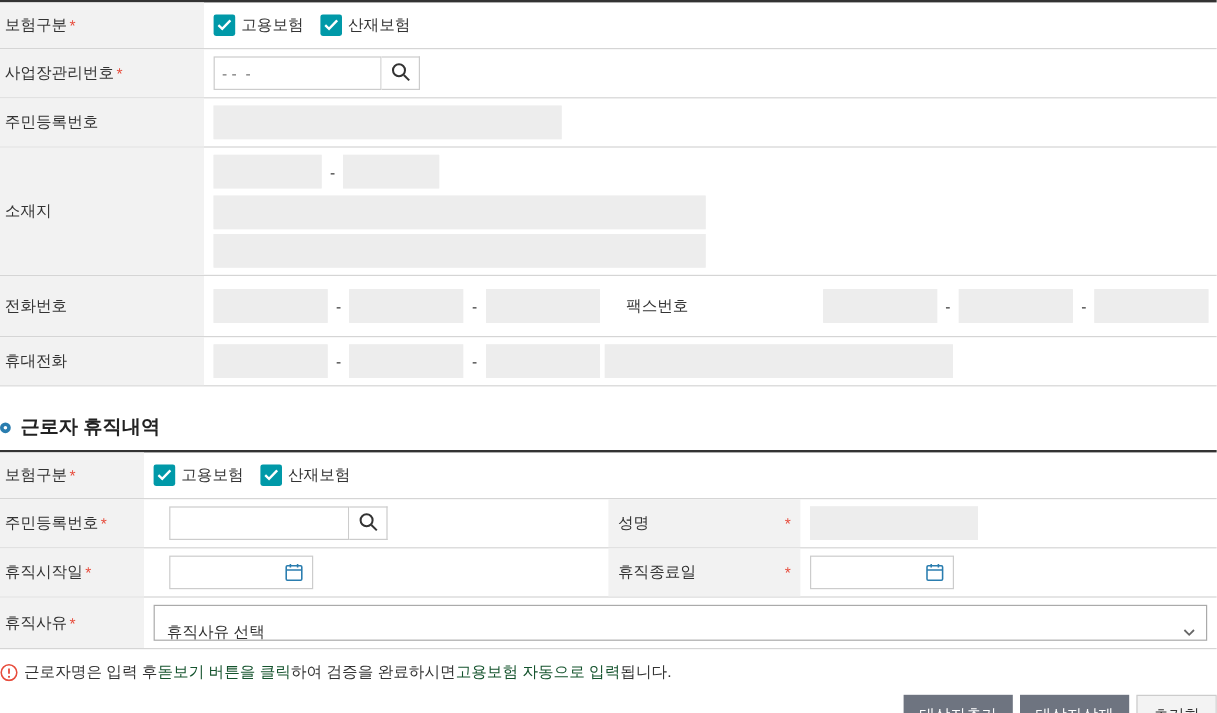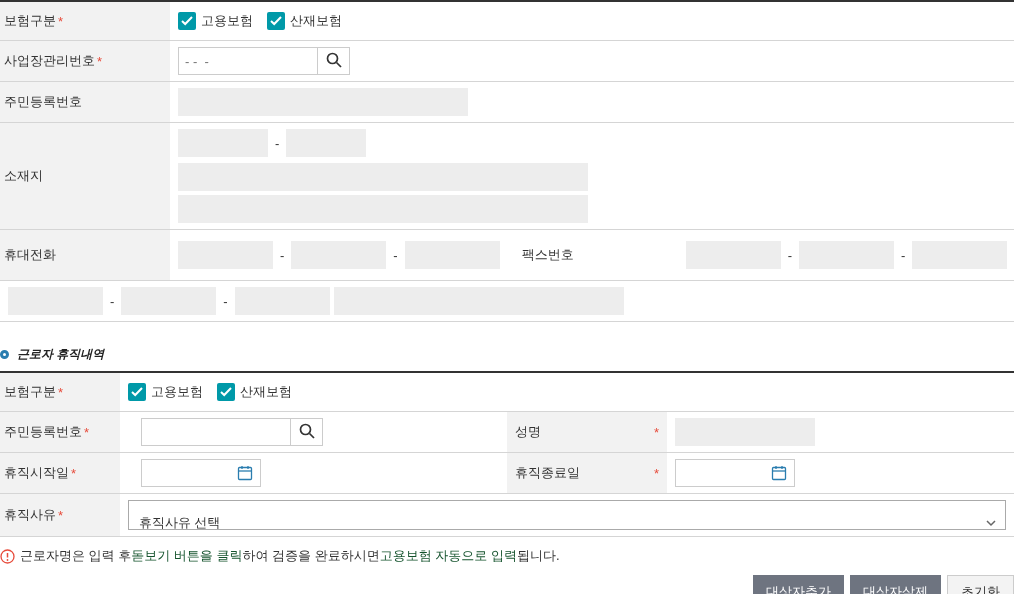--- a/index.html
+++ b/index.html
@@ -113,24 +113,23 @@
       cursor: pointer;
     }
     .cal-icon svg {
       width: 16px;
       height: 16px;
     }
     .section-header {
       display: flex;
       align-items: center;
       margin: 24px 0 8px 0;
-      font-size: 12px;
+      font-size: 16px;
       font-weight: bold;
       color: #222;
-      font-style: italic;
     }
     .bullet {
       width: 9px;
       height: 9px;
       border-radius: 50%;
       background: #fff;
       border: 3px solid #2a7daf;
       margin-right: 8px;
       display: inline-block;
     }
@@ -139,21 +138,20 @@
       position: relative;
     }
     .select-box {
       border: 1px solid #aaa;
       height: 30px;
       padding: 16px 30px 0 10px;
       display: flex;
       align-items: center;
       cursor: pointer;
       position: relative;
-      font-family: Liberation Serif, serif;
     }
     .select-arrow {
       position: absolute;
       right: 8px;
       display: inline-flex;
     }
     .select-arrow svg {
       width: 12px;
       height: 12px;
     }
@@ -291,40 +289,43 @@
         <span class="dash">-</span>
         <input class="input-text gray" style="width: 80px;" readonly="">
       </div>
       <input class="input-text gray" style="width: 410px; margin-bottom: 4px;" readonly="">
       <input class="input-text gray" style="width: 410px;" readonly="">
     </div>
   </div>
 
   <div class="form-row">
     <div class="form-label">
-      <span>휴대전화</span>
+      <span>전화번호</span>
     </div>
     <div class="form-value" style="padding-right:0">
       <input class="input-text gray" style="width: 95px;" readonly="">
       <span class="dash">-</span>
       <input class="input-text gray" style="width: 95px;" readonly="">
       <span class="dash">-</span>
       <input class="input-text gray" style="width: 95px;" readonly="">
       <div class="sub-label" style="margin-left:10px">
         <span>팩스번호</span>
       </div>
       <input class="input-text gray" style="width: 95px;" readonly="">
       <span class="dash">-</span>
       <input class="input-text gray" style="width: 95px;" readonly="">
       <span class="dash">-</span>
       <input class="input-text gray" style="width: 95px;" readonly="">
     </div>
   </div>
 
   <div class="form-row">
+    <div class="form-label">
+      <span>휴대전화</span>
+    </div>
     <div class="form-value" style="padding-right:0">
       <input class="input-text gray" style="width: 95px;" readonly="">
       <span class="dash">-</span>
       <input class="input-text gray" style="width: 95px;" readonly="">
       <span class="dash">-</span>
       <input class="input-text gray" style="width: 95px;" readonly="">
       <input class="input-text gray" style="width: 290px;" readonly="">
     </div>
   </div>
 

